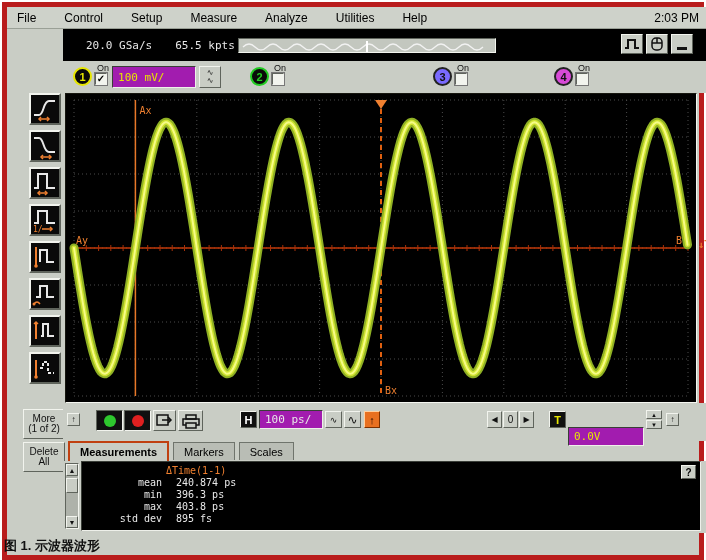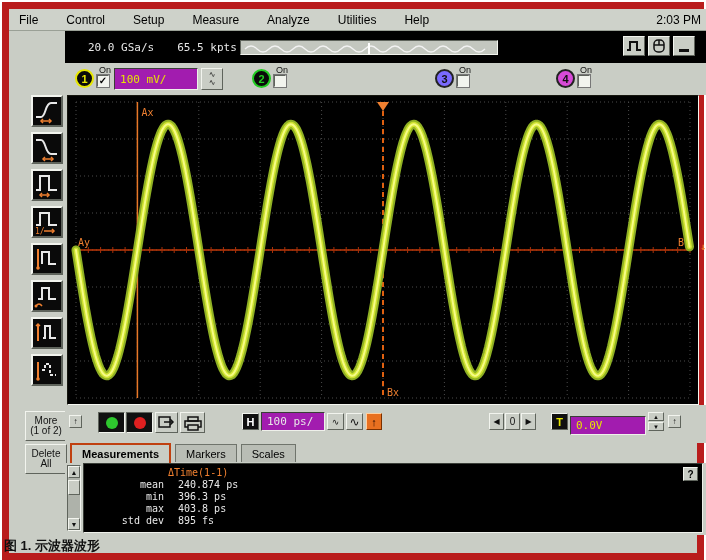--- a/index.html
+++ b/index.html
@@ -1,20 +1,20 @@
 <!DOCTYPE html>
 <html><head>
 <meta charset="utf-8">
 <style>
   * { margin:0; padding:0; box-sizing:border-box; }
   body { background:#ffffff; font-family:"Liberation Sans", sans-serif; }
   .page { position:relative; width:706px; height:560px; background:#fff; overflow:hidden; }
 
   .window { position:absolute; left:2px; top:2px; width:702px; height:558px;
-            background:#c9cdc5; border:7px solid #b91c1c; }
+            background:#c9cdc5; border:5px solid #b91c1c; }
 
   
   .menubar { position:absolute; left:0; top:0; width:702px; height:22px;
              background:#ced2ca; border-bottom:1px solid #9aa096;
              display:flex; align-items:center; gap:28px; padding:0 10px;
              font-size:12px; color:#000; }
   .menu-item { cursor:default; }
   .clock { margin-left:auto; }
 
   
@@ -325,21 +325,21 @@
       </div>
       <div class="bb dark-key keybtn" style="left:177px;top:8px;width:17px;height:17px;color:#fff">H</div>
       <div class="bb bfield" style="left:196px;top:7px;width:64px;height:19px;justify-content:flex-start">100 ps/</div>
       <div class="bb raised" style="left:262px;top:8px;width:17px;height:17px;font-size:9px;color:#111">∿</div>
       <div class="bb raised" style="left:281px;top:8px;width:17px;height:17px;font-size:12px;color:#111">∿</div>
       <div class="bb orange-key" style="left:301px;top:8px;width:16px;height:17px">↑</div>
       <div class="bb raised arrowbtn" style="left:424px;top:8px">◀</div>
       <div class="bb raised arrowbtn" style="left:440px;top:8px;font-size:10px">0</div>
       <div class="bb raised arrowbtn" style="left:456px;top:8px">▶</div>
       <div class="bb dark-key keybtn" style="left:486px;top:8px;width:17px;height:17px;color:#e6e600">T</div>
-      <div class="bb bfield" style="left:505px;top:11px;width:76px;height:19px;justify-content:flex-start;color:#e6e600">0.0V</div>
+      <div class="bb bfield" style="left:505px;top:24px;width:76px;height:19px;justify-content:flex-start;color:#e6e600">0.0V</div>
       <div class="spincol" style="position:absolute;left:583px;top:7px">
         <div class="spinbtn raised">▲</div>
         <div class="spinbtn raised">▼</div>
       </div>
       <div class="bb raised tinyup" style="left:603px;top:10px">↑</div>
     </div>
 
     <div class="tabrow">
       <div class="tab active">Measurements</div>
       <div class="tab">Markers</div>

